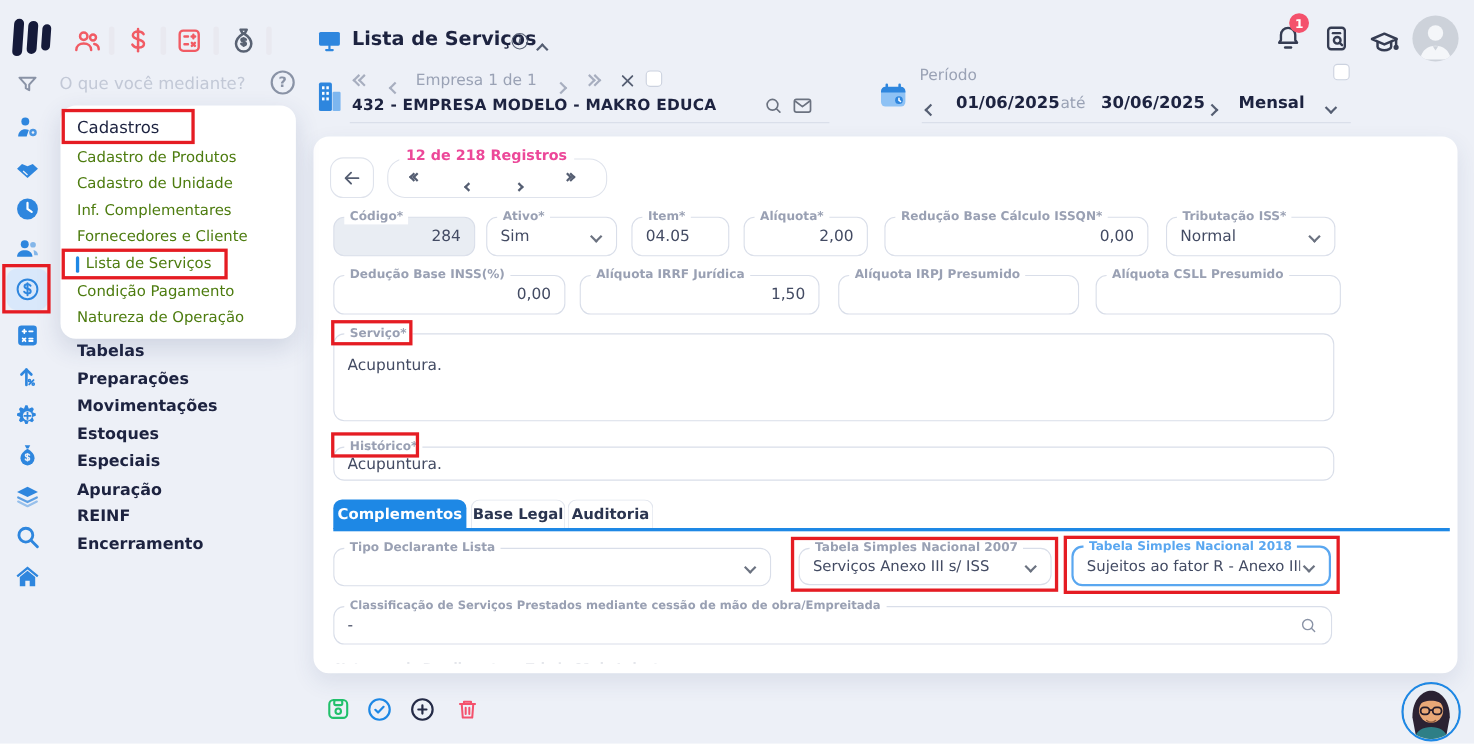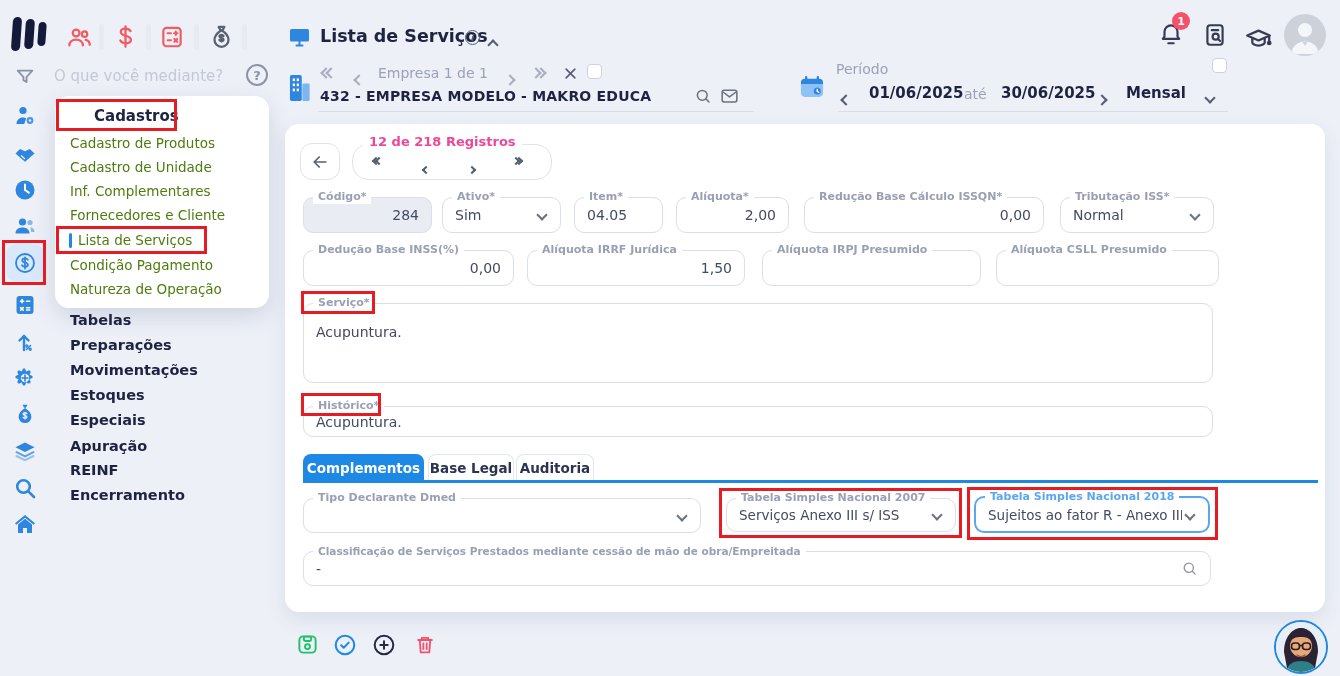--- a/index.html
+++ b/index.html
@@ -313,21 +313,21 @@
       </svg>
   </div>
   <div class="sideicon" style="top:512px;">
     <svg width="24" height="24" viewBox="0 0 24 24" fill="currentColor">
         <path d="M12 3l10 8.2-1.3 1.5L12 5.8 3.3 12.7 2 11.2z"></path>
         <path d="M5 12.5V21h5v-5h4v5h5v-8.5l-7-5.7z"></path>
       </svg>
   </div>
 
   <div class="menu-panel">
-    <div class="abs" style="left:15px;top:11px;font-size:15px;font-weight:bold;color:#1d2340;cursor:pointer;margin-left:24px;">Cadastros</div>
+    <div class="abs" style="left:15px;top:11px;font-size:15px;font-weight:normal;color:#1d2340;cursor:pointer;">Cadastros</div>
   </div>
   <div class="menu-item" style="top:135px;z-index:31;">Cadastro de Produtos</div>
   <div class="menu-item" style="top:159px;z-index:31;">Cadastro de Unidade</div>
   <div class="menu-item" style="top:183px;z-index:31;">Inf. Complementares</div>
   <div class="menu-item" style="top:207px;z-index:31;">Fornecedores e Cliente</div>
   <div class="abs" style="left:69px;top:233px;width:3px;height:15px;background:#1e88e5;border-radius:2px;z-index:31;"></div>
   <div class="menu-item" style="left:78px;top:232px;z-index:31;">Lista de Serviços</div>
   <div class="menu-item" style="top:257px;z-index:31;">Condição Pagamento</div>
   <div class="menu-item" style="top:281px;z-index:31;">Natureza de Operação</div>
   <div class="redbox" style="left:56px;top:99px;width:121px;height:32px;"></div>
@@ -419,21 +419,21 @@
     <span class="fval">Acupuntura.</span>
   </div>
   <div class="redbox" style="left:301px;top:393px;width:80px;height:23px;"></div>
 
   <div class="tab active" style="left:303px;width:121px;">Complementos</div>
   <div class="tab inactive" style="left:428px;width:86px;">Base Legal</div>
   <div class="tab inactive" style="left:516px;width:78px;">Auditoria</div>
   <div class="abs" style="left:303px;top:480px;width:1015px;height:2.5px;background:#1e88e5;"></div>
 
   <div class="field" style="left:303px;top:498px;width:398px;height:35px;">
-    <span class="flabel">Tipo Declarante Dmed</span>
+    <span class="flabel">Tipo Declarante Lista</span>
     <span class="fval"></span>
     <span class="chev down fieldchev"></span>
   </div>
   <div class="field" style="left:726px;top:498px;width:230px;height:34px;">
     <span class="flabel">Tabela Simples Nacional 2007</span>
     <span class="fval" style="font-size:13.5px;">Serviços Anexo III s/ ISS</span>
     <span class="chev down fieldchev" style="top:12px;"></span>
   </div>
   <div class="redbox" style="left:719px;top:488px;width:243px;height:50px;"></div>
   <div class="field focusblue" style="left:974px;top:496px;width:236px;height:37px;">

